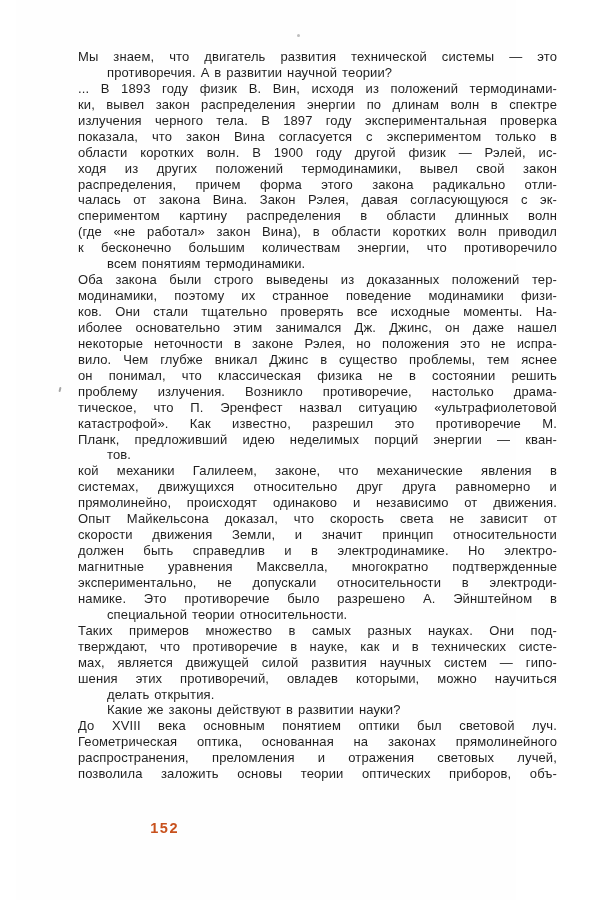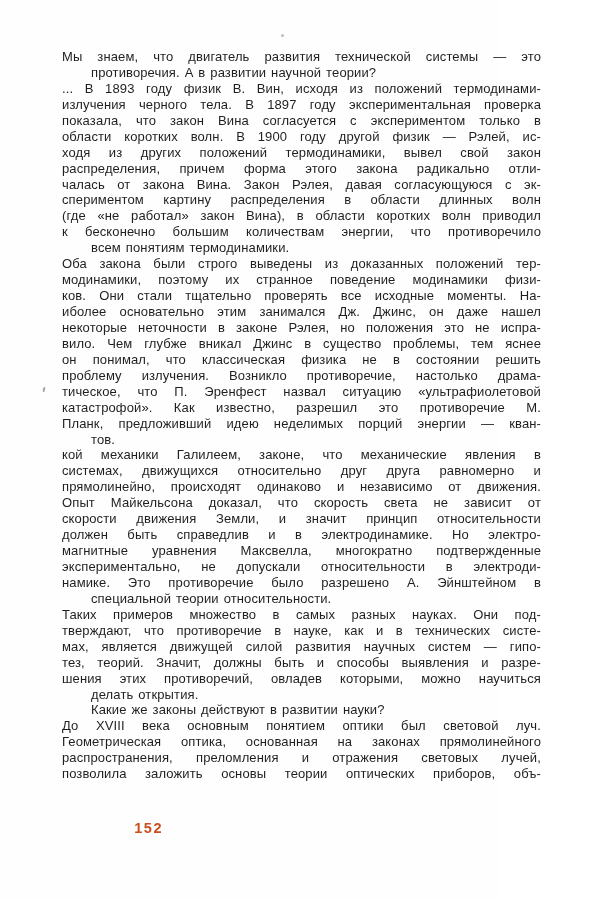--- a/index.html
+++ b/index.html
@@ -2,21 +2,21 @@
 <html><head>
 <meta charset="utf-8">
 <style>
   html,body{margin:0;padding:0;}
   body{
     width:600px;height:900px;position:relative;overflow:hidden;
     background:#ffffff;
     font-family:"Liberation Sans","DejaVu Sans",sans-serif;
   }
   .page{
-    position:absolute;left:0;top:0;width:500px;height:900px;
+    position:absolute;left:16px;top:0;width:500px;height:900px;
     background:#fefefe;
   }
   .text-block{
     position:absolute;left:62px;top:49px;width:479px;
     color:#1f1f1f;
     font-size:13px;
     line-height:15.93px;
     letter-spacing:0.12px;
   }
   .line{
@@ -45,20 +45,21 @@
 <body>
 
 <div class="page">
   <div class="speck speck-1"></div>
   <div class="speck speck-2"></div>
 
   <div class="text-block">
       <div class="line">Мы знаем, что двигатель развития технической системы — это</div>
       <div class="line para-end">противоречия. А в развитии научной теории?</div>
       <div class="line">... В 1893 году физик В. Вин, исходя из положений термодинами-</div>
+      <div class="line">ки, вывел закон распределения энергии по длинам волн в спектре</div>
       <div class="line">излучения черного тела. В 1897 году экспериментальная проверка</div>
       <div class="line">показала, что закон Вина согласуется с экспериментом только в</div>
       <div class="line">области коротких волн. В 1900 году другой физик — Рэлей, ис-</div>
       <div class="line">ходя из других положений термодинамики, вывел свой закон</div>
       <div class="line">распределения, причем форма этого закона радикально отли-</div>
       <div class="line">чалась от закона Вина. Закон Рэлея, давая согласующуюся с эк-</div>
       <div class="line">спериментом картину распределения в области длинных волн</div>
       <div class="line">(где «не работал» закон Вина), в области коротких волн приводил</div>
       <div class="line">к бесконечно большим количествам энергии, что противоречило</div>
       <div class="line para-end">всем понятиям термодинамики.</div>
@@ -80,21 +81,20 @@
       <div class="line">Опыт Майкельсона доказал, что скорость света не зависит от</div>
       <div class="line">скорости движения Земли, и значит принцип относительности</div>
       <div class="line">должен быть справедлив и в электродинамике. Но электро-</div>
       <div class="line">магнитные уравнения Максвелла, многократно подтвержденные</div>
       <div class="line">экспериментально, не допускали относительности в электроди-</div>
       <div class="line">намике. Это противоречие было разрешено А. Эйнштейном в</div>
       <div class="line para-end">специальной теории относительности.</div>
       <div class="line">Таких примеров множество в самых разных науках. Они под-</div>
       <div class="line">тверждают, что противоречие в науке, как и в технических систе-</div>
       <div class="line">мах, является движущей силой развития научных систем — гипо-</div>
-      <div class="line">тез, теорий. Значит, должны быть и способы выявления и разре-</div>
       <div class="line">шения этих противоречий, овладев которыми, можно научиться</div>
       <div class="line para-end">делать открытия.</div>
       <div class="line para-end">Какие же законы действуют в развитии науки?</div>
       <div class="line">До XVIII века основным понятием оптики был световой луч.</div>
       <div class="line">Геометрическая оптика, основанная на законах прямолинейного</div>
       <div class="line">распространения, преломления и отражения световых лучей,</div>
       <div class="line">позволила заложить основы теории оптических приборов, объ-</div>
     </div>
 
   <div class="page-number">152</div>

